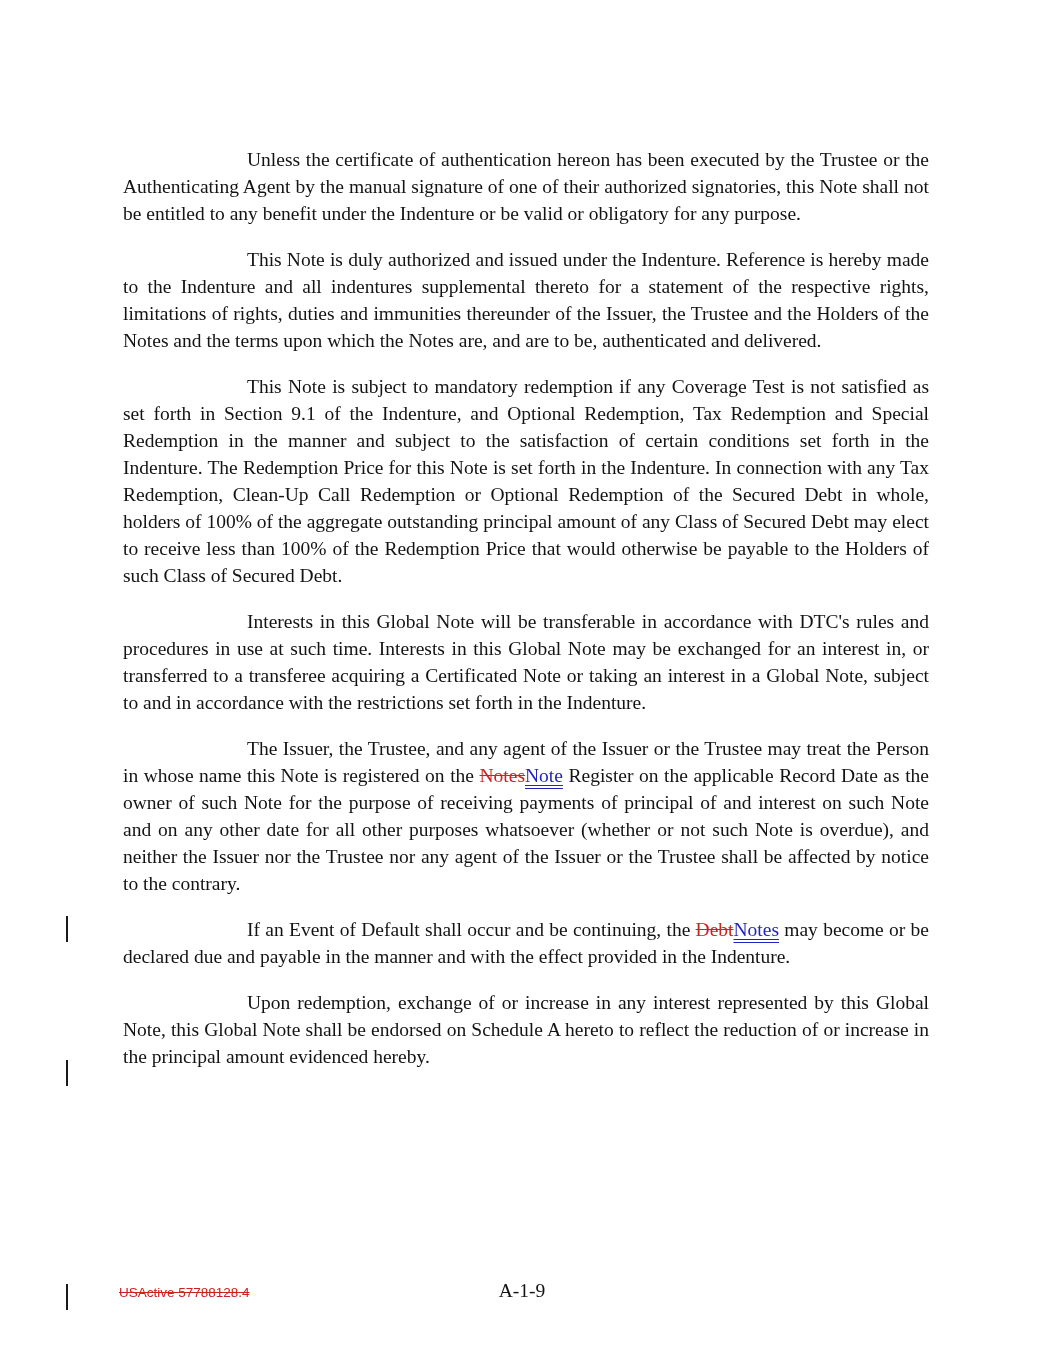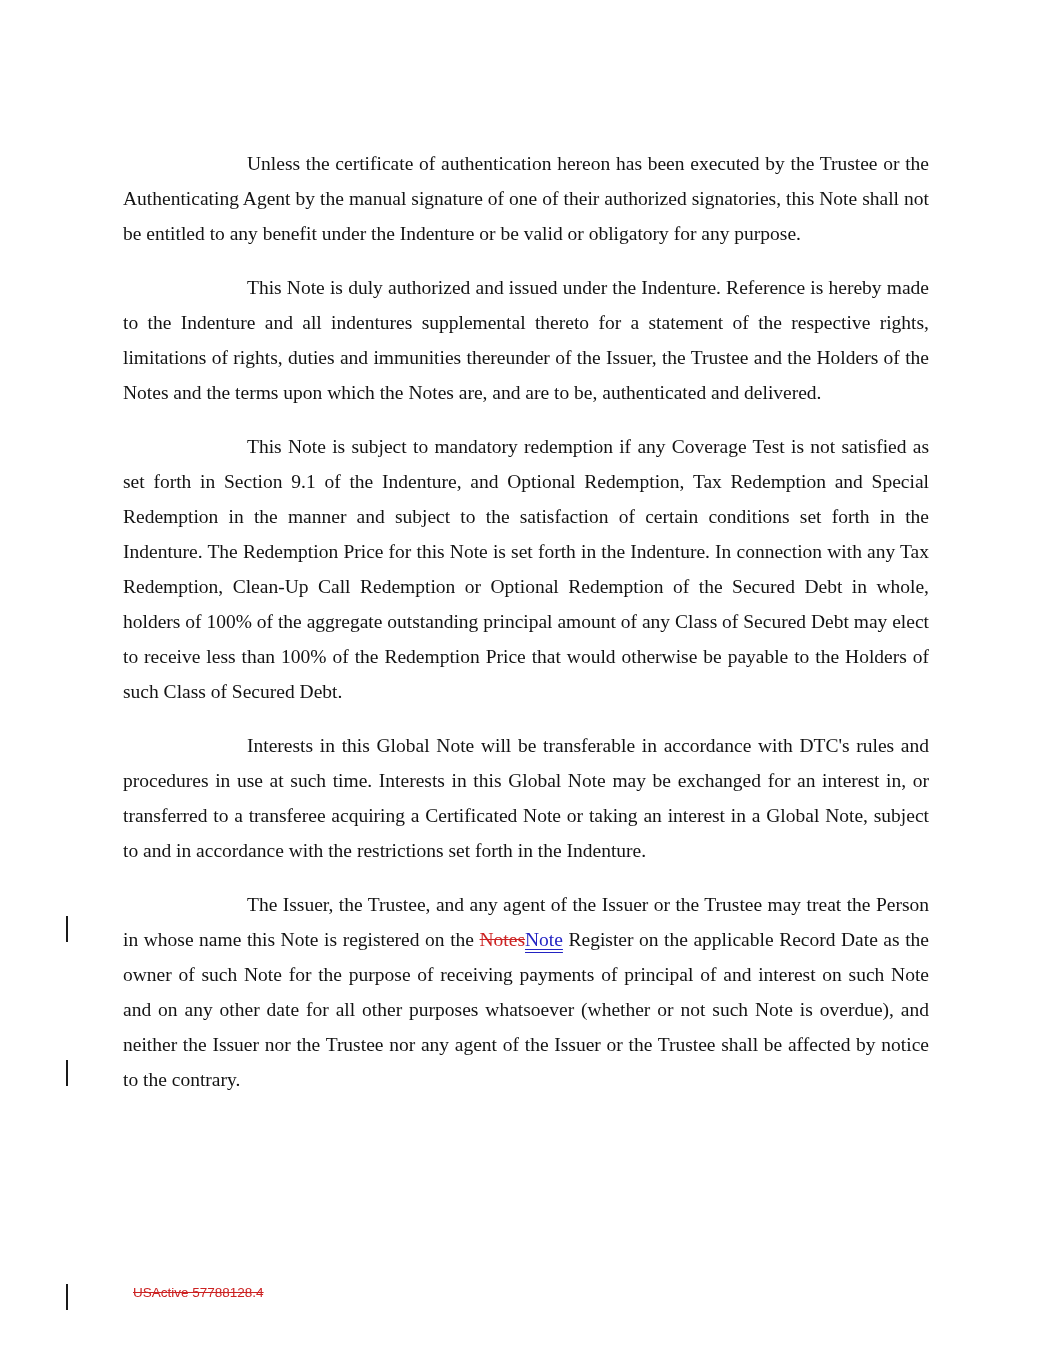--- a/index.html
+++ b/index.html
@@ -15,21 +15,21 @@
     font-family: "Liberation Serif", "DejaVu Serif", serif;
     color: var(--text, #131313);
     overflow: hidden;
   }
   .body-text {
     position: absolute;
     left: 123px;
     top: 146px;
     width: 806px;
     font-size: 19.5px;
-    line-height: 35px;
+    line-height: 27px;
   }
   .para {
     margin: 0 0 19px 0;
     text-align: justify;
     text-indent: 124px;
   }
   .del {
     color: var(--deletion, #cc2222);
     text-decoration: line-through;
   }
@@ -43,21 +43,21 @@
     left: 66px;
     width: 2px;
     height: 26px;
     background: #1a1a1a;
   }
   .bar-1 { top: 916px; }
   .bar-2 { top: 1060px; }
   .bar-3 { top: 1284px; }
   .footer {
     position: absolute;
-    left: 133px;
+    left: 119px;
     width: 806px;
     top: 1280px;
     height: 26px;
   }
   .doc-id {
     position: absolute;
     left: 0;
     top: 5px;
     font-family: "Liberation Sans", "DejaVu Sans", sans-serif;
     font-size: 13.5px;
@@ -78,23 +78,26 @@
 <body>
 
 <div class="page">
 
   <div class="body-text">
       <p class="para"><span>Unless the certificate of authentication hereon has been executed by the Trustee or the Authenticating Agent by the manual signature of one of their authorized signatories, this Note shall not be entitled to any benefit under the Indenture or be valid or obligatory for any purpose.</span></p>
       <p class="para"><span>This Note is duly authorized and issued under the Indenture. Reference is hereby made to the Indenture and all indentures supplemental thereto for a statement of the respective rights, limitations of rights, duties and immunities thereunder of the Issuer, the Trustee and the Holders of the Notes and the terms upon which the Notes are, and are to be, authenticated and delivered.</span></p>
       <p class="para"><span>This Note is subject to mandatory redemption if any Coverage Test is not satisfied as set forth in Section 9.1 of the Indenture, and Optional Redemption, Tax Redemption and Special Redemption in the manner and subject to the satisfaction of certain conditions set forth in the Indenture. The Redemption Price for this Note is set forth in the Indenture. In connection with any Tax Redemption, Clean-Up Call Redemption or Optional Redemption of the Secured Debt in whole, holders of 100% of the aggregate outstanding principal amount of any Class of Secured Debt may elect to receive less than 100% of the Redemption Price that would otherwise be payable to the Holders of such Class of Secured Debt.</span></p>
       <p class="para"><span>Interests in this Global Note will be transferable in accordance with DTC's rules and procedures in use at such time. Interests in this Global Note may be exchanged for an interest in, or transferred to a transferee acquiring a Certificated Note or taking an interest in a Global Note, subject to and in accordance with the restrictions set forth in the Indenture.</span></p>
       <p class="para"><span>The Issuer, the Trustee, and any agent of the Issuer or the Trustee may treat the Person in whose name this Note is registered on the </span><span class="del">Notes</span><span class="ins">Note</span><span> Register on the applicable Record Date as the owner of such Note for the purpose of receiving payments of principal of and interest on such Note and on any other date for all other purposes whatsoever (whether or not such Note is overdue), and neither the Issuer nor the Trustee nor any agent of the Issuer or the Trustee shall be affected by notice to the contrary.</span></p>
+      <p class="para"><span>If an Event of Default shall occur and be continuing, the </span><span class="del">Debt</span><span class="ins">Notes</span><span> may become or be declared due and payable in the manner and with the effect provided in the Indenture.</span></p>
+      <p class="para"><span>Upon redemption, exchange of or increase in any interest represented by this Global Note, this Global Note shall be endorsed on Schedule A hereto to reflect the reduction of or increase in the principal amount evidenced hereby.</span></p>
     </div>
 
   <div class="change-bar bar-1"></div>
   <div class="change-bar bar-2"></div>
   <div class="change-bar bar-3"></div>
 
   <div class="footer">
     <span class="doc-id">USActive 57788128.4</span>
+    <span class="page-num">A-1-9</span>
   </div>
 
 </div>
 
 </body></html>

